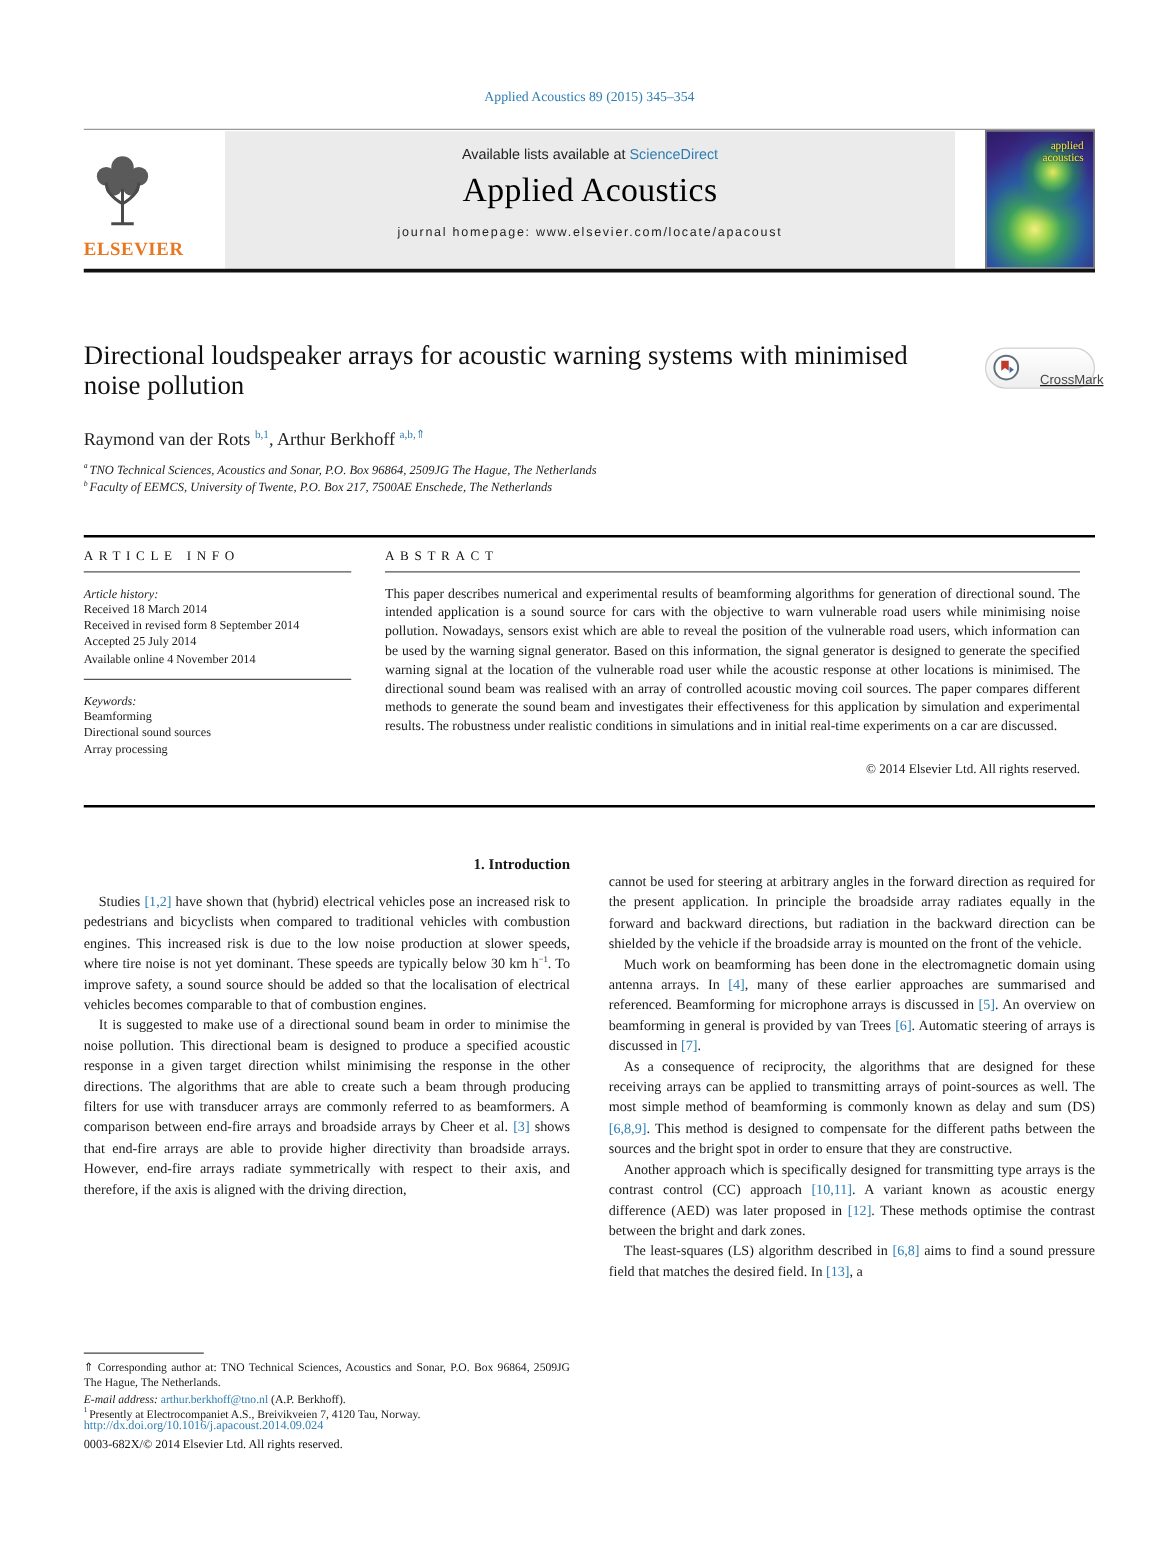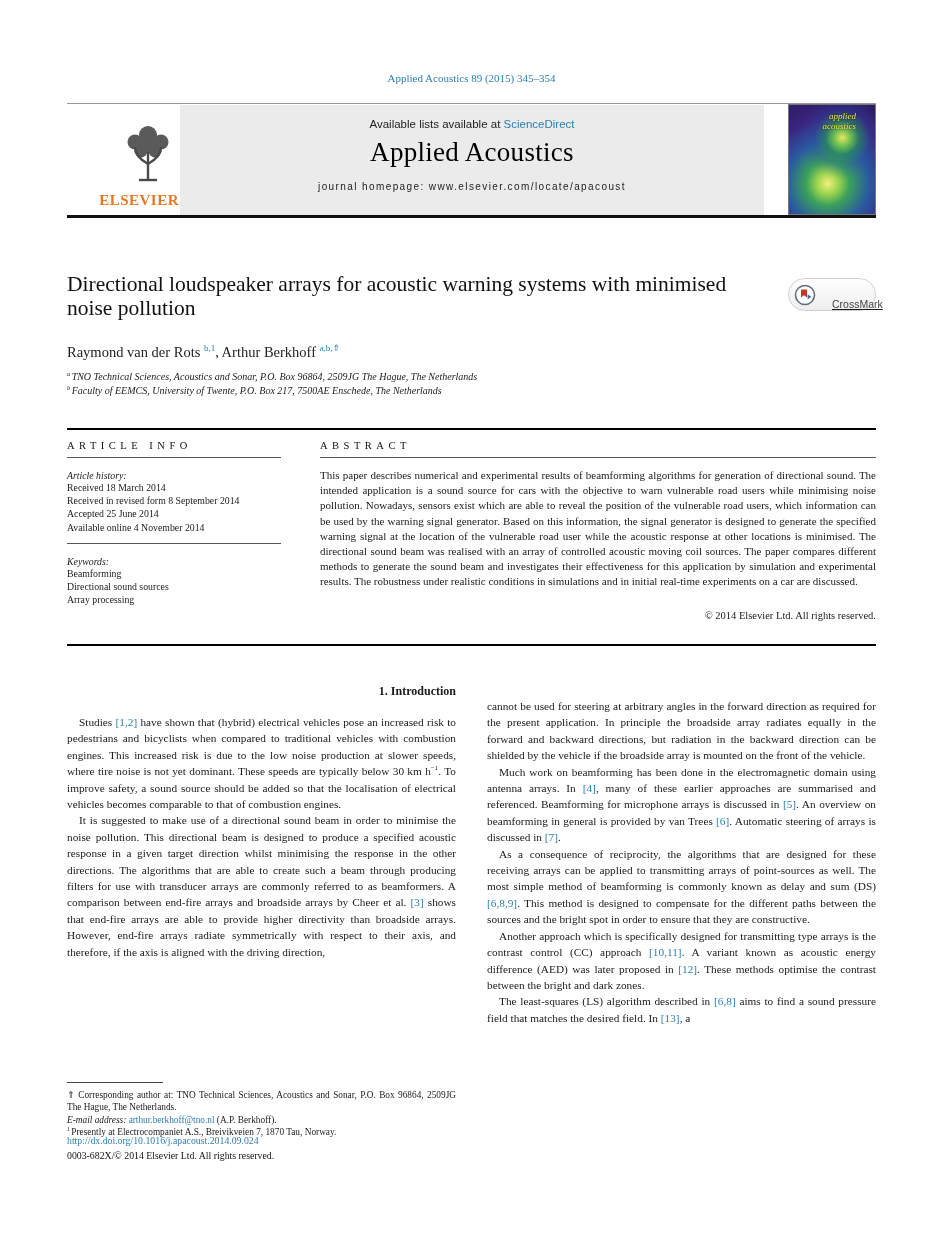--- a/index.html
+++ b/index.html
@@ -21,21 +21,21 @@
     text-align:center; font-size:11px; color:#2e7eb3;
   }
 
   
   .header {
     position:absolute; top:103px; left:67px; width:809px; height:112px;
     border-top:1px solid #999;
   }
   .logo-box {
     position:absolute; left:0; top:1px; width:112px; height:110px;
-    display:flex; flex-direction:column; align-items:flex-end; justify-content:flex-end;
+    display:flex; flex-direction:column; align-items:flex-start; justify-content:flex-end;
     padding-bottom:6px; background:#fff;
   }
   .elsevier-word {
     font-size:15px; font-weight:600; letter-spacing:0.5px; color:#e87722;
     margin-top:2px;
   }
   .gray-box {
     position:absolute; left:113px; top:1px; width:584px; height:110px;
     background:#ebebeb; text-align:center;
   }
@@ -49,22 +49,22 @@
     font-size:10px; letter-spacing:1.4px; color:#222;
   }
   .cover-box {
     position:absolute; right:0; top:0; width:88px; height:111px;
     border:1px solid #777;
     background:
       radial-gradient(circle at 62% 30%, rgba(240,240,90,0.95) 0%, rgba(120,210,70,0.85) 9%, rgba(40,140,90,0.7) 18%, rgba(40,80,170,0.25) 30%, rgba(0,0,0,0) 45%),
       radial-gradient(circle at 45% 72%, #f4f07a 0%, #9ad44e 12%, #3aa05c 24%, #2a5aa0 45%, #3a2580 70%, #2a1a60 100%);
   }
   .cover-title {
-    position:absolute; top:6px; right:19px; text-align:right;
-    font-style:italic; font-size:9px; line-height:10px; color:#f0e84a;
+    position:absolute; top:6px; right:8px; text-align:right;
+    font-size:9px; line-height:10px; color:#f0e84a;
     white-space:pre-line; text-shadow:0 0 2px #202;
   }
   .header-bottom-rule {
     position:absolute; top:215px; left:67px; width:809px; height:3px; background:#111;
   }
 
   
   .article-title {
     position:absolute; top:272px; left:67px; width:665px;
     font-size:21.5px; line-height:24px; font-weight:normal; color:#111;
@@ -80,21 +80,21 @@
   }
 
   
   .authors { position:absolute; top:344px; left:67px; width:700px; font-size:14.5px; color:#222; }
   .affils { position:absolute; top:370px; left:67px; width:700px; font-style:italic; font-size:10px; line-height:13.5px; color:#222; }
 
   
   .ia-block {
     position:absolute; top:428px; left:67px; width:809px;
     border-top:2px solid #000; border-bottom:2px solid #000;
-    display:flex; gap:39px; padding-bottom:9px; min-height:218px;
+    display:flex; gap:27px; padding-bottom:9px; min-height:218px;
   }
   .info-col { width:214px; flex:0 0 214px; }
   .abs-col { width:556px; flex:0 0 556px; }
   .col-heading {
     margin-top:10px; font-size:10.5px; letter-spacing:4.5px;
     text-transform:uppercase; color:#111;
   }
   .heading-rule { margin-top:6px; height:1px; background:#555; }
   .hist-label, .kw-label { margin-top:12px; font-style:italic; font-size:9.8px; }
   .info-line { font-size:9.8px; line-height:13.2px; }
@@ -186,21 +186,21 @@
   <div><sup>b </sup><span>Faculty of EEMCS, University of Twente, P.O. Box 217, 7500AE Enschede, The Netherlands</span></div>
 </div>
 
 <div class="ia-block">
   <div class="info-col">
     <div class="col-heading">article info</div>
     <div class="heading-rule"></div>
     <div class="hist-label">Article history:</div>
     <div class="info-line">Received 18 March 2014</div>
     <div class="info-line">Received in revised form 8 September 2014</div>
-    <div class="info-line">Accepted 25 June 2014</div>
+    <div class="info-line">Accepted 25 July 2014</div>
     <div class="info-line">Available online 4 November 2014</div>
     <div class="mid-rule"></div>
     <div class="kw-label">Keywords:</div>
     <div class="info-line">Beamforming</div>
     <div class="info-line">Directional sound sources</div>
     <div class="info-line">Array processing</div>
   </div>
 
   <div class="abs-col">
     <div class="col-heading">abstract</div>
@@ -222,17 +222,17 @@
     <p class="para"><span>As a consequence of reciprocity, the algorithms that are designed for these receiving arrays can be applied to transmitting arrays of point-sources as well. The most simple method of beamforming is commonly known as delay and sum (DS) </span><span class="lnk">[6,8,9]</span><span>. This method is designed to compensate for the different paths between the sources and the bright spot in order to ensure that they are constructive.</span></p>
     <p class="para"><span>Another approach which is specifically designed for transmitting type arrays is the contrast control (CC) approach </span><span class="lnk">[10,11]</span><span>. A variant known as acoustic energy difference (AED) was later proposed in </span><span class="lnk">[12]</span><span>. These methods optimise the contrast between the bright and dark zones.</span></p>
     <p class="para"><span>The least-squares (LS) algorithm described in </span><span class="lnk">[6,8]</span><span> aims to find a sound pressure field that matches the desired field. In </span><span class="lnk">[13]</span><span>, a</span></p>
   </div>
 </div>
 
 <div class="footnotes">
   <div class="fn-rule"></div>
   <div class="fn"><span>⇑ </span><span>Corresponding author at: TNO Technical Sciences, Acoustics and Sonar, P.O. Box 96864, 2509JG The Hague, The Netherlands.</span></div>
   <div class="fn"><span class="it">E-mail address: </span><span class="lnk">arthur.berkhoff@tno.nl</span><span> (A.P. Berkhoff).</span></div>
-  <div class="fn"><sup>1 </sup><span>Presently at Electrocompaniet A.S., Breivikveien 7, 1870 Tau, Norway.</span></div>
+  <div class="fn"><sup>1 </sup><span>Presently at Electrocompaniet A.S., Breivikveien 7, 4120 Tau, Norway.</span></div>
 </div>
 
 <div class="doi-link lnk">http://dx.doi.org/10.1016/j.apacoust.2014.09.024</div>
 <div class="issn-line">0003-682X/© 2014 Elsevier Ltd. All rights reserved.</div>
 
 </body></html>

